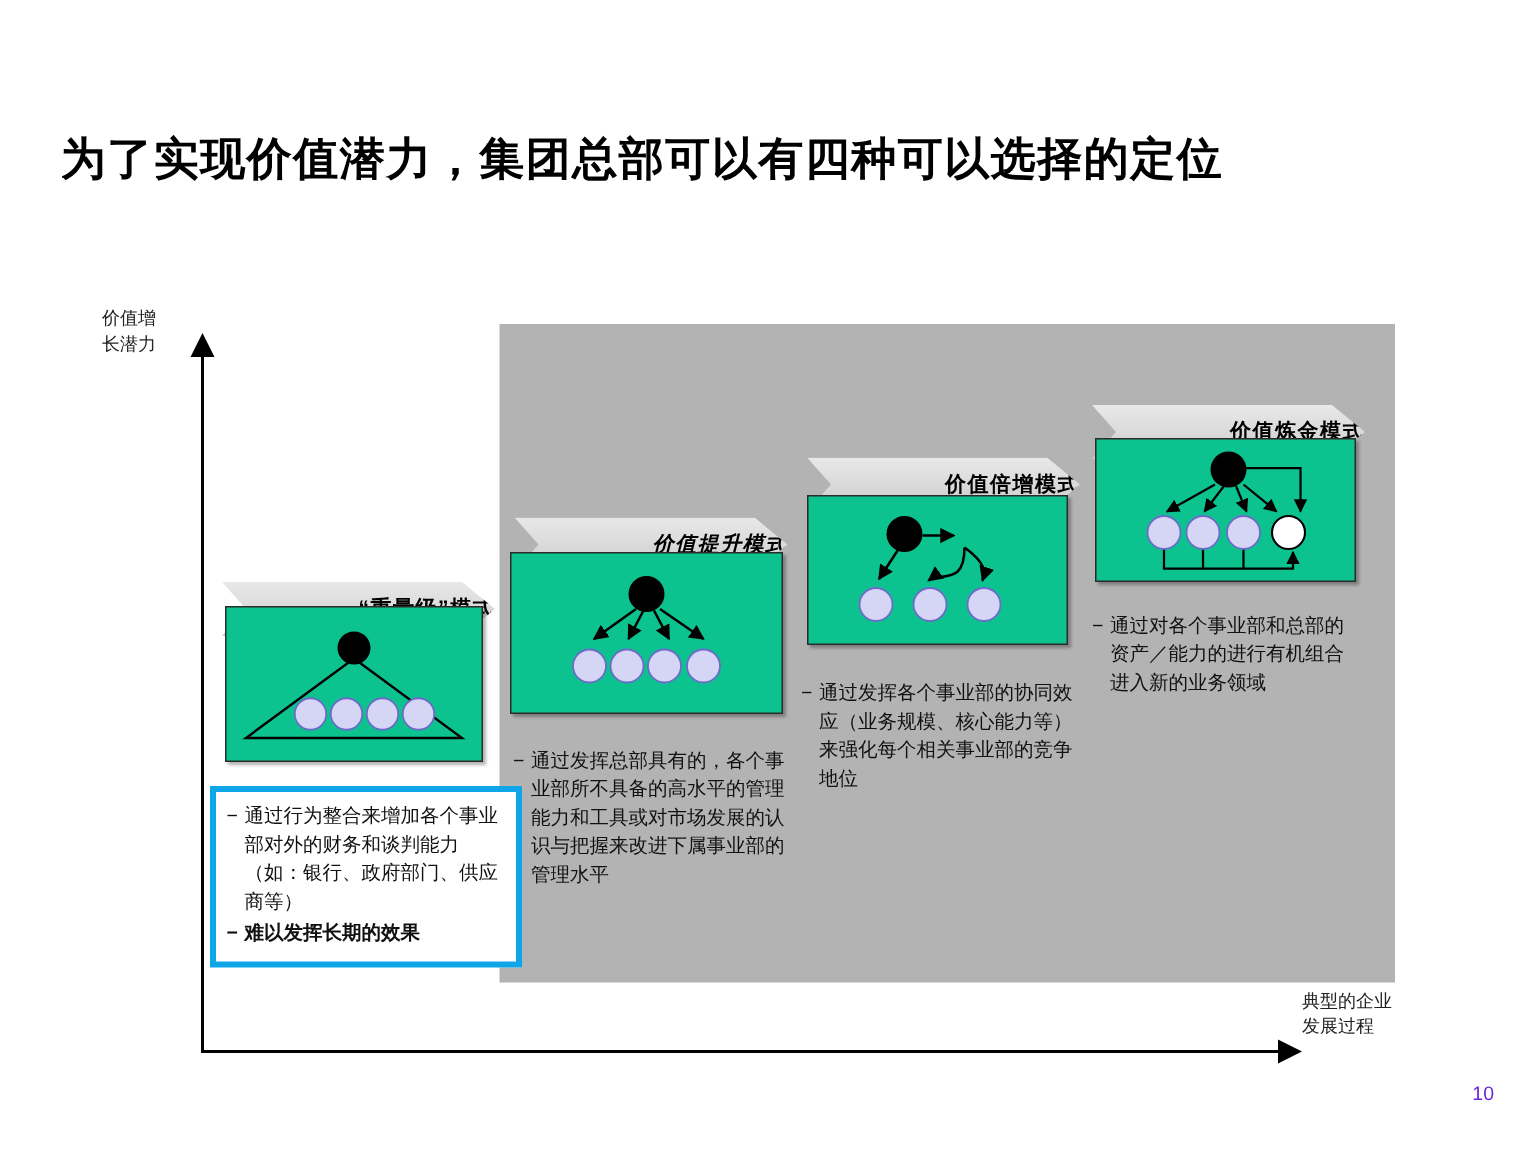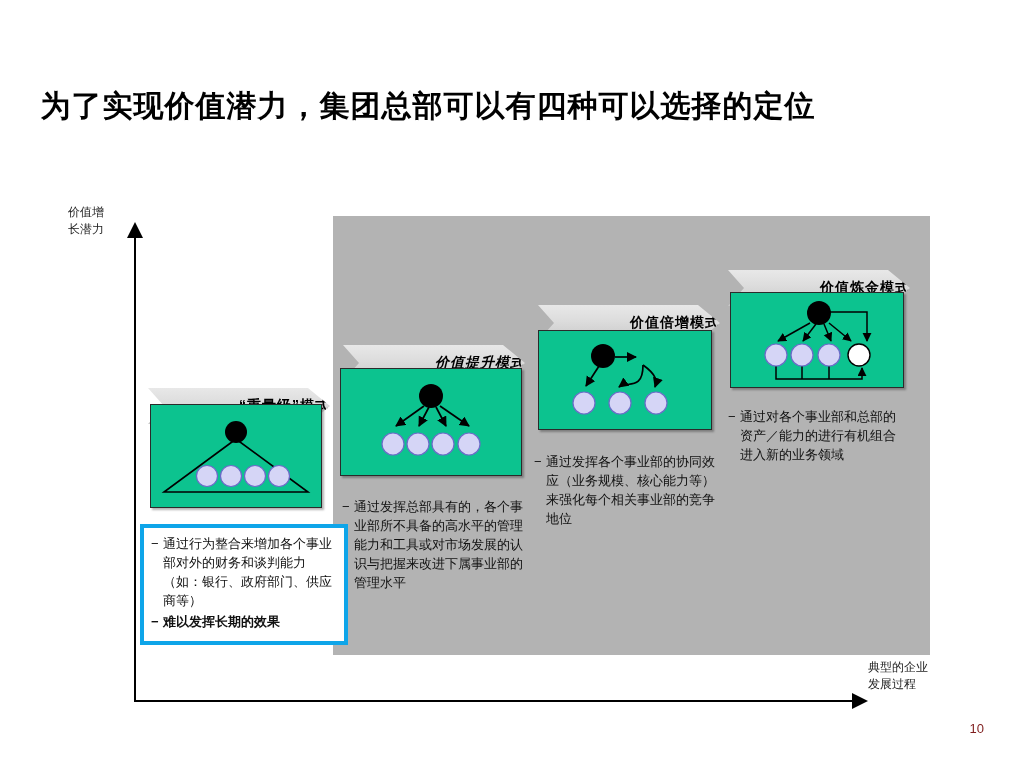--- a/index.html
+++ b/index.html
@@ -99,22 +99,22 @@
     position:absolute;left:0;top:0;
   }
   .bullets .b.bold{font-weight:bold;}
   .bullets.boxed{
     background:#ffffff;border:4px solid #0ea5e9;
     padding:6px 7px 8px 7px;
   }
 
   
   .pageno{
-    position:absolute;right:40px;bottom:32px;
-    font-size:13px;color:#7f1d1d;
+    position:absolute;right:28px;bottom:32px;
+    font-size:13px;color:#6d28d9;
   }
 </style>
 </head>
 <body>
 
 <div class="slide">
 
   <div class="title">为了实现价值潜力，集团总部可以有四种可以选择的定位</div>
 
   <div class="panel"></div>

